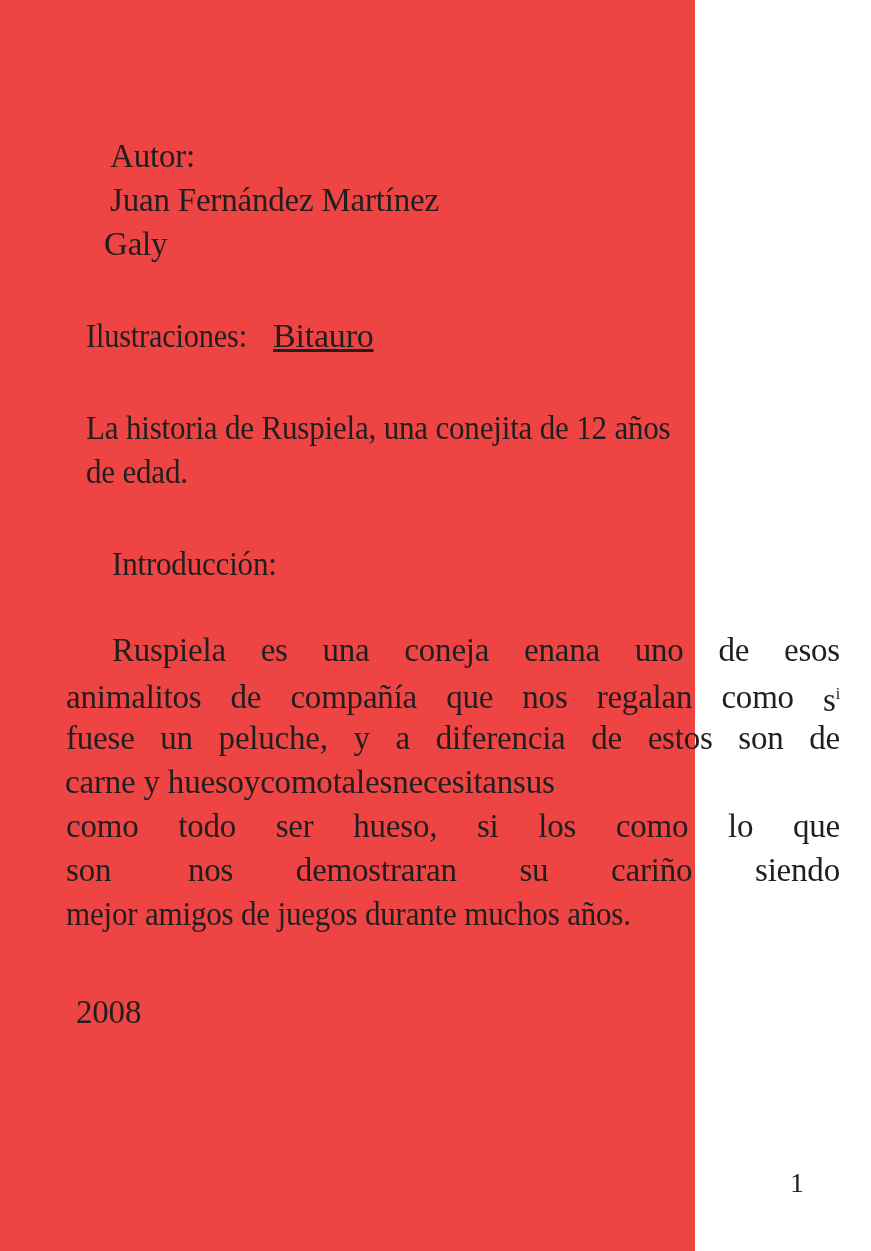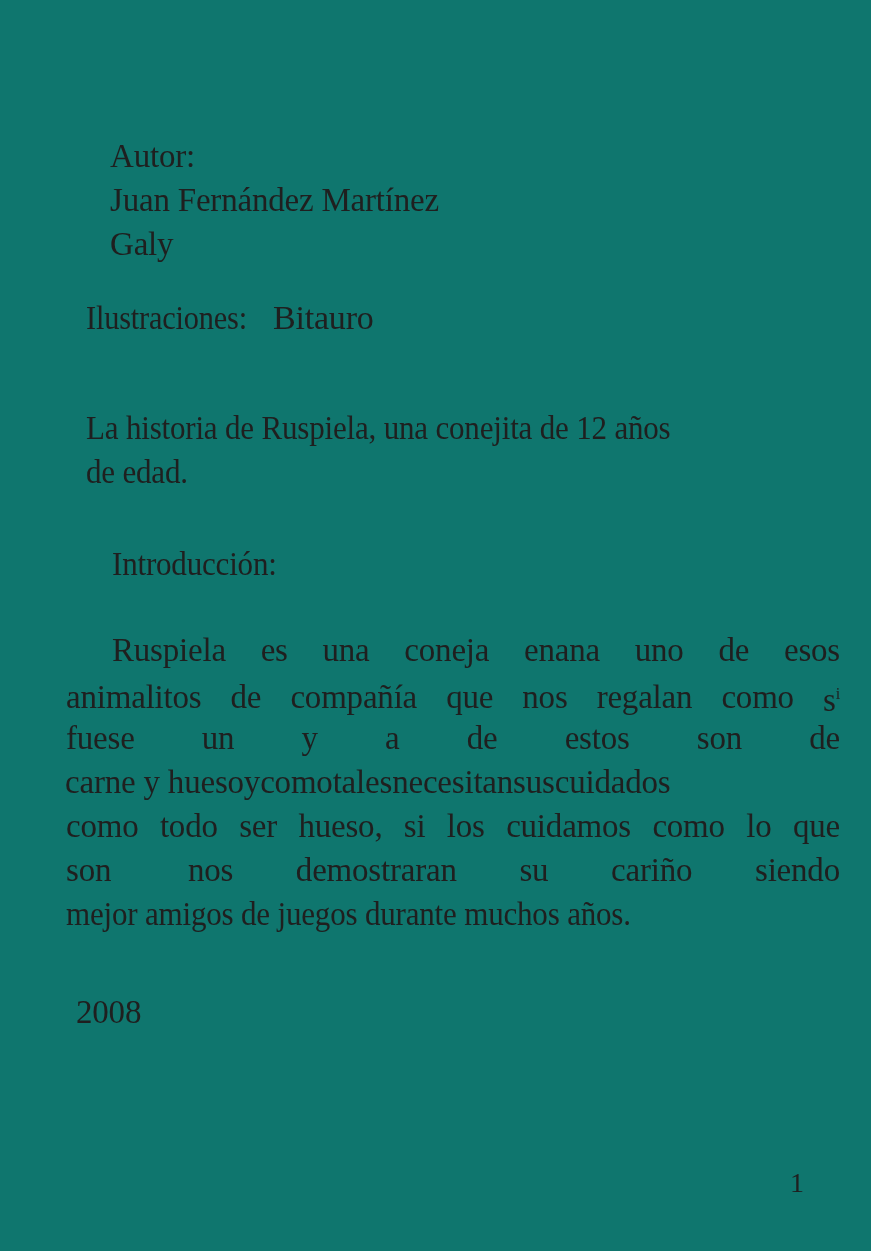--- a/index.html
+++ b/index.html
@@ -11,23 +11,23 @@
       width: 871px;
       height: 1251px;
       position: relative;
       overflow: hidden;
       font-family: "Liberation Serif", "DejaVu Serif", serif;
       color: #1f1f1f;
     }
     .page {
       position: absolute;
       left: 0; top: 0;
-      width: 871px;
+      width: 695px;
       height: 1251px;
-      background: #0f766e;
+      background: #ef4444;
     }
     .line {
       position: absolute;
       white-space: nowrap;
       font-size: 33px;
       line-height: 44px;
       letter-spacing: -0.2px;
     }
     .pagenum {
       position: absolute;
@@ -37,23 +37,23 @@
       line-height: 34px;
     }
   </style>
 </head>
 <body>
 
 <div class="page">
 
   <div class="line" style="left:110px; top:134px;">Autor:</div>
   <div class="line" style="left:110px; top:178px;">Juan Fernández Martínez</div>
-  <div class="line" style="left:110px; top:222px;">Galy</div>
+  <div class="line" style="left:104px; top:222px;">Galy</div>
 
-  <div class="line" style="left:86px; top:296px;">
+  <div class="line" style="left:86px; top:314px;text-decoration:underline;">
     <span style="display:inline-block; transform:scaleX(0.92); transform-origin:left;">Ilustraciones:</span><span style="display:inline-block; width:12px;"></span><span style="font-size:34px;">Bitauro</span>
   </div>
 
   <div class="line" style="left:86px; top:406px; transform:scaleX(0.94); transform-origin:left top;">La historia de Ruspiela, una conejita de 12 años</div>
   <div class="line" style="left:86px; top:450px; transform:scaleX(0.94); transform-origin:left top;">de edad.</div>
 
   <div class="line" style="left:112px; top:542px; transform:scaleX(0.94); transform-origin:left top;">Introducción:</div>
 
   <div>
     <div class="line" style="left:112px; top:628px; width:728px; display:flex; justify-content:space-between;text-align:center;">
@@ -72,44 +72,44 @@
         <span>compañía</span>
         <span>que</span>
         <span>nos</span>
         <span>regalan</span>
         <span>como</span>
         <span>s<sup style="font-size:16px;">i</sup></span>
     </div>
     <div class="line" style="left:66px; top:716px; width:774px; display:flex; justify-content:space-between;">
       <span>fuese</span>
         <span>un</span>
+        <span>peluche,</span>
         <span>y</span>
         <span>a</span>
+        <span>diferencia</span>
         <span>de</span>
         <span>estos</span>
         <span>son</span>
         <span>de</span>
     </div>
     <div class="line" style="left:65px; top:760px; width:774px; display:flex; justify-content:flex-start;">
       <span>carne y hueso</span>
         <span>y</span>
         <span>como</span>
         <span>tales</span>
         <span>necesitan</span>
         <span>sus</span>
-        <span>cuidados</span>
     </div>
     <div class="line" style="left:66px; top:804px; width:774px; display:flex; justify-content:space-between;">
       <span>como</span>
         <span>todo</span>
         <span>ser</span>
         <span>hueso,</span>
         <span>si</span>
         <span>los</span>
-        <span>cuidamos</span>
         <span>como</span>
         <span>lo</span>
         <span>que</span>
     </div>
     <div class="line" style="left:66px; top:848px; width:774px; display:flex; justify-content:space-between;">
       <span>son</span>
         <span style="margin-left:14px;">nos</span>
         <span>demostraran</span>
         <span>su</span>
         <span>cariño</span>

